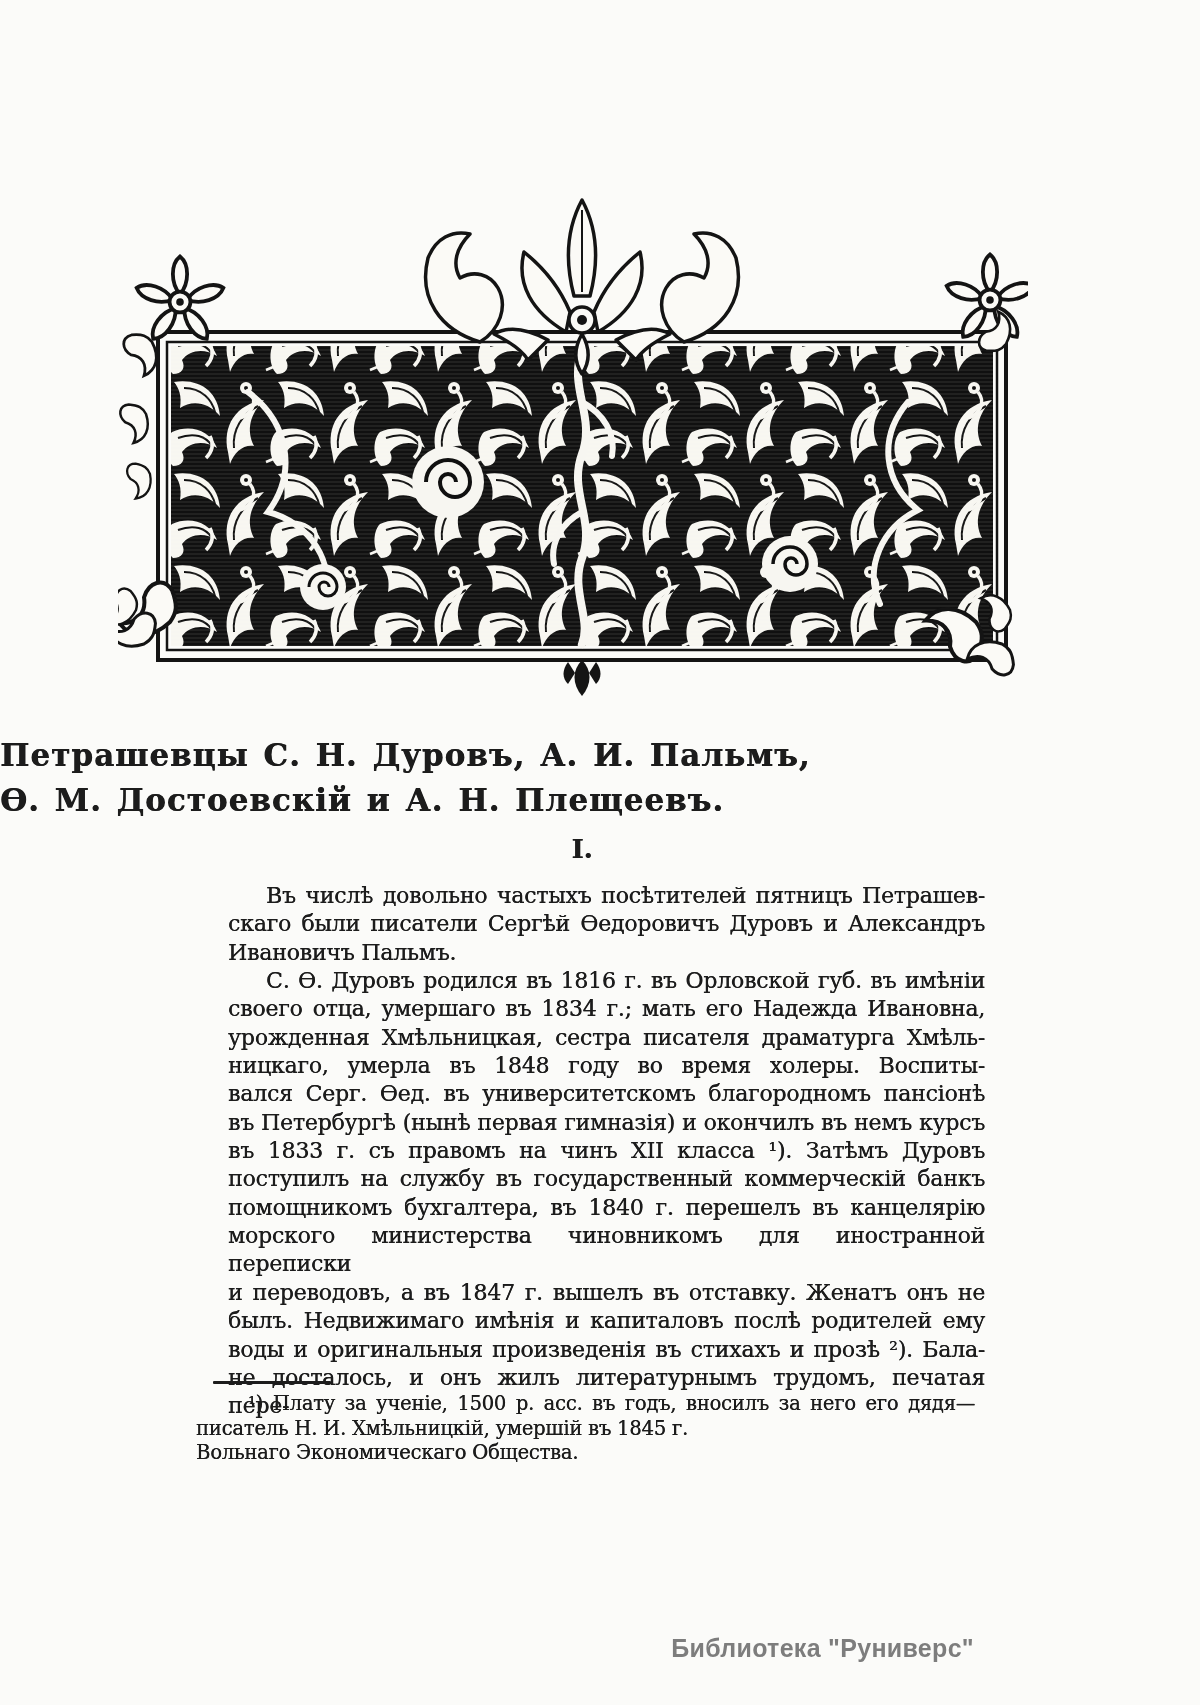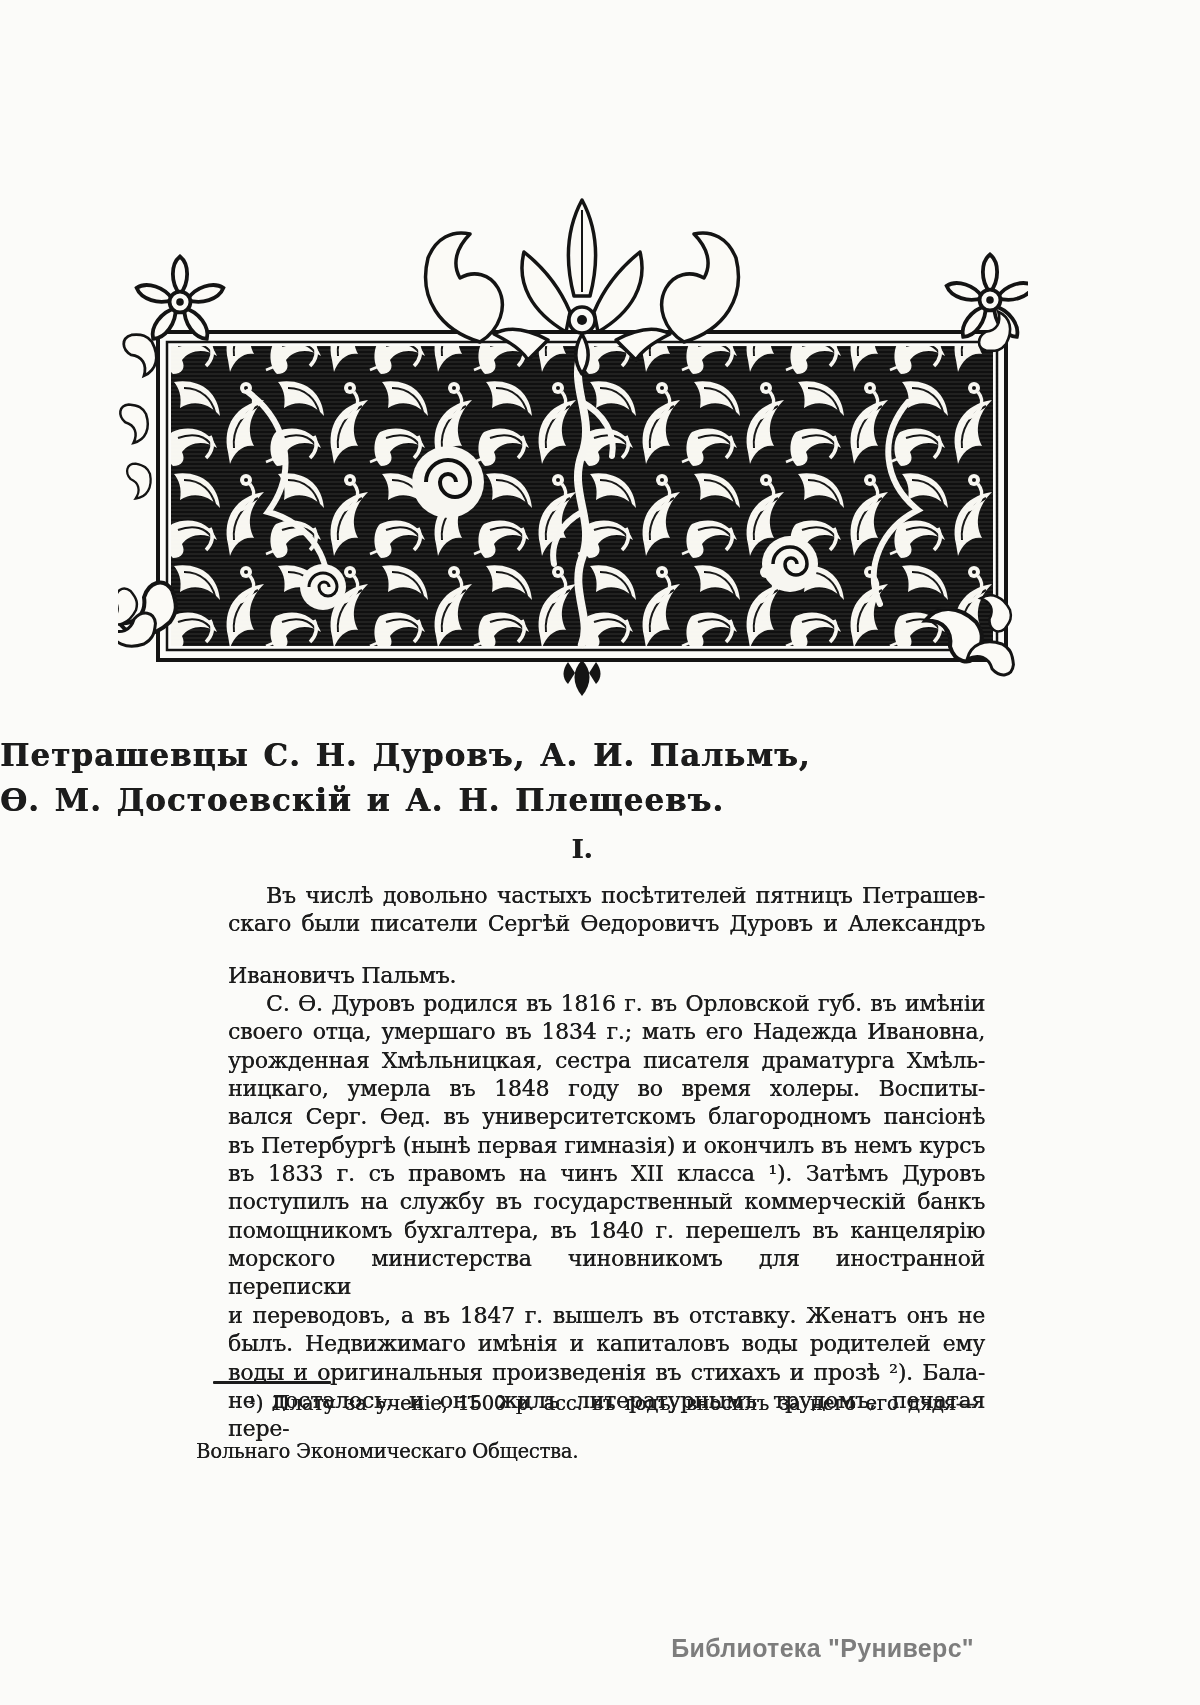--- a/index.html
+++ b/index.html
@@ -20,21 +20,21 @@
   .numeral{
     position:absolute;left:0;top:834px;width:1164px;text-align:center;
     font-size:26px;font-weight:bold;text-shadow:0.4px 0 0 currentColor;
   }
   .body-text{
     position:absolute;left:228px;top:882px;width:757px;
     font-size:22px;line-height:28.35px;letter-spacing:-0.2px;
     text-shadow:0.35px 0 0 currentColor;
   }
   .ln{text-align:justify;text-align-last:justify;white-space:normal;}
-  .ln-last{text-align:center;text-align-last:left;margin-top:23px;}
+  .ln-last{text-align:center;text-align-last:left;}
   .ind{text-indent:38px;}
   .foot-rule{
     position:absolute;left:213px;top:1381px;width:118px;height:3px;
     background:#1c1c1c;border-radius:1px;
   }
   .footnotes{
     position:absolute;left:196px;top:1392px;width:779px;
     font-size:19.5px;line-height:24.6px;letter-spacing:-0.2px;
     text-shadow:0.3px 0 0 currentColor;
   }
@@ -164,25 +164,26 @@
   <div class="ln">своего отца, умершаго въ 1834 г.; мать его Надежда Ивановна,</div>
   <div class="ln">урожденная Хмѣльницкая, сестра писателя драматурга Хмѣль-</div>
   <div class="ln">ницкаго, умерла въ 1848 году во время холеры. Воспиты-</div>
   <div class="ln">вался Серг. Ѳед. въ университетскомъ благородномъ пансіонѣ</div>
   <div class="ln">въ Петербургѣ (нынѣ первая гимназія) и окончилъ въ немъ курсъ</div>
   <div class="ln">въ 1833 г. съ правомъ на чинъ XII класса ¹). Затѣмъ Дуровъ</div>
   <div class="ln">поступилъ на службу въ государственный коммерческій банкъ</div>
   <div class="ln">помощникомъ бухгалтера, въ 1840 г. перешелъ въ канцелярію</div>
   <div class="ln">морского министерства чиновникомъ для иностранной переписки</div>
   <div class="ln">и переводовъ, а въ 1847 г. вышелъ въ отставку. Женатъ онъ не</div>
-  <div class="ln">былъ. Недвижимаго имѣнія и капиталовъ воды родителей ему</div>
+  <div class="ln">былъ. Недвижимаго имѣнія и капиталовъ послѣ родителей ему</div>
   <div class="ln">воды и оригинальныя произведенія въ стихахъ и прозѣ ²). Бала-</div>
   <div class="ln">не досталось, и онъ жилъ литературнымъ трудомъ, печатая пере-</div>
 </div>
 
 <div class="foot-rule"></div>
 
 <div class="footnotes">
   <div class="ln ind-fn">¹) Плату за ученіе, 1500 р. асс. въ годъ, вносилъ за него его дядя—</div>
+  <div class="ln ln-last">писатель Н. И. Хмѣльницкій, умершій въ 1845 г.</div>
   <div class="ln ln-last">Вольнаго Экономическаго Общества.</div>
 </div>
 
 <div class="watermark">Библиотека "Руниверс"</div>
 
 </body></html>

